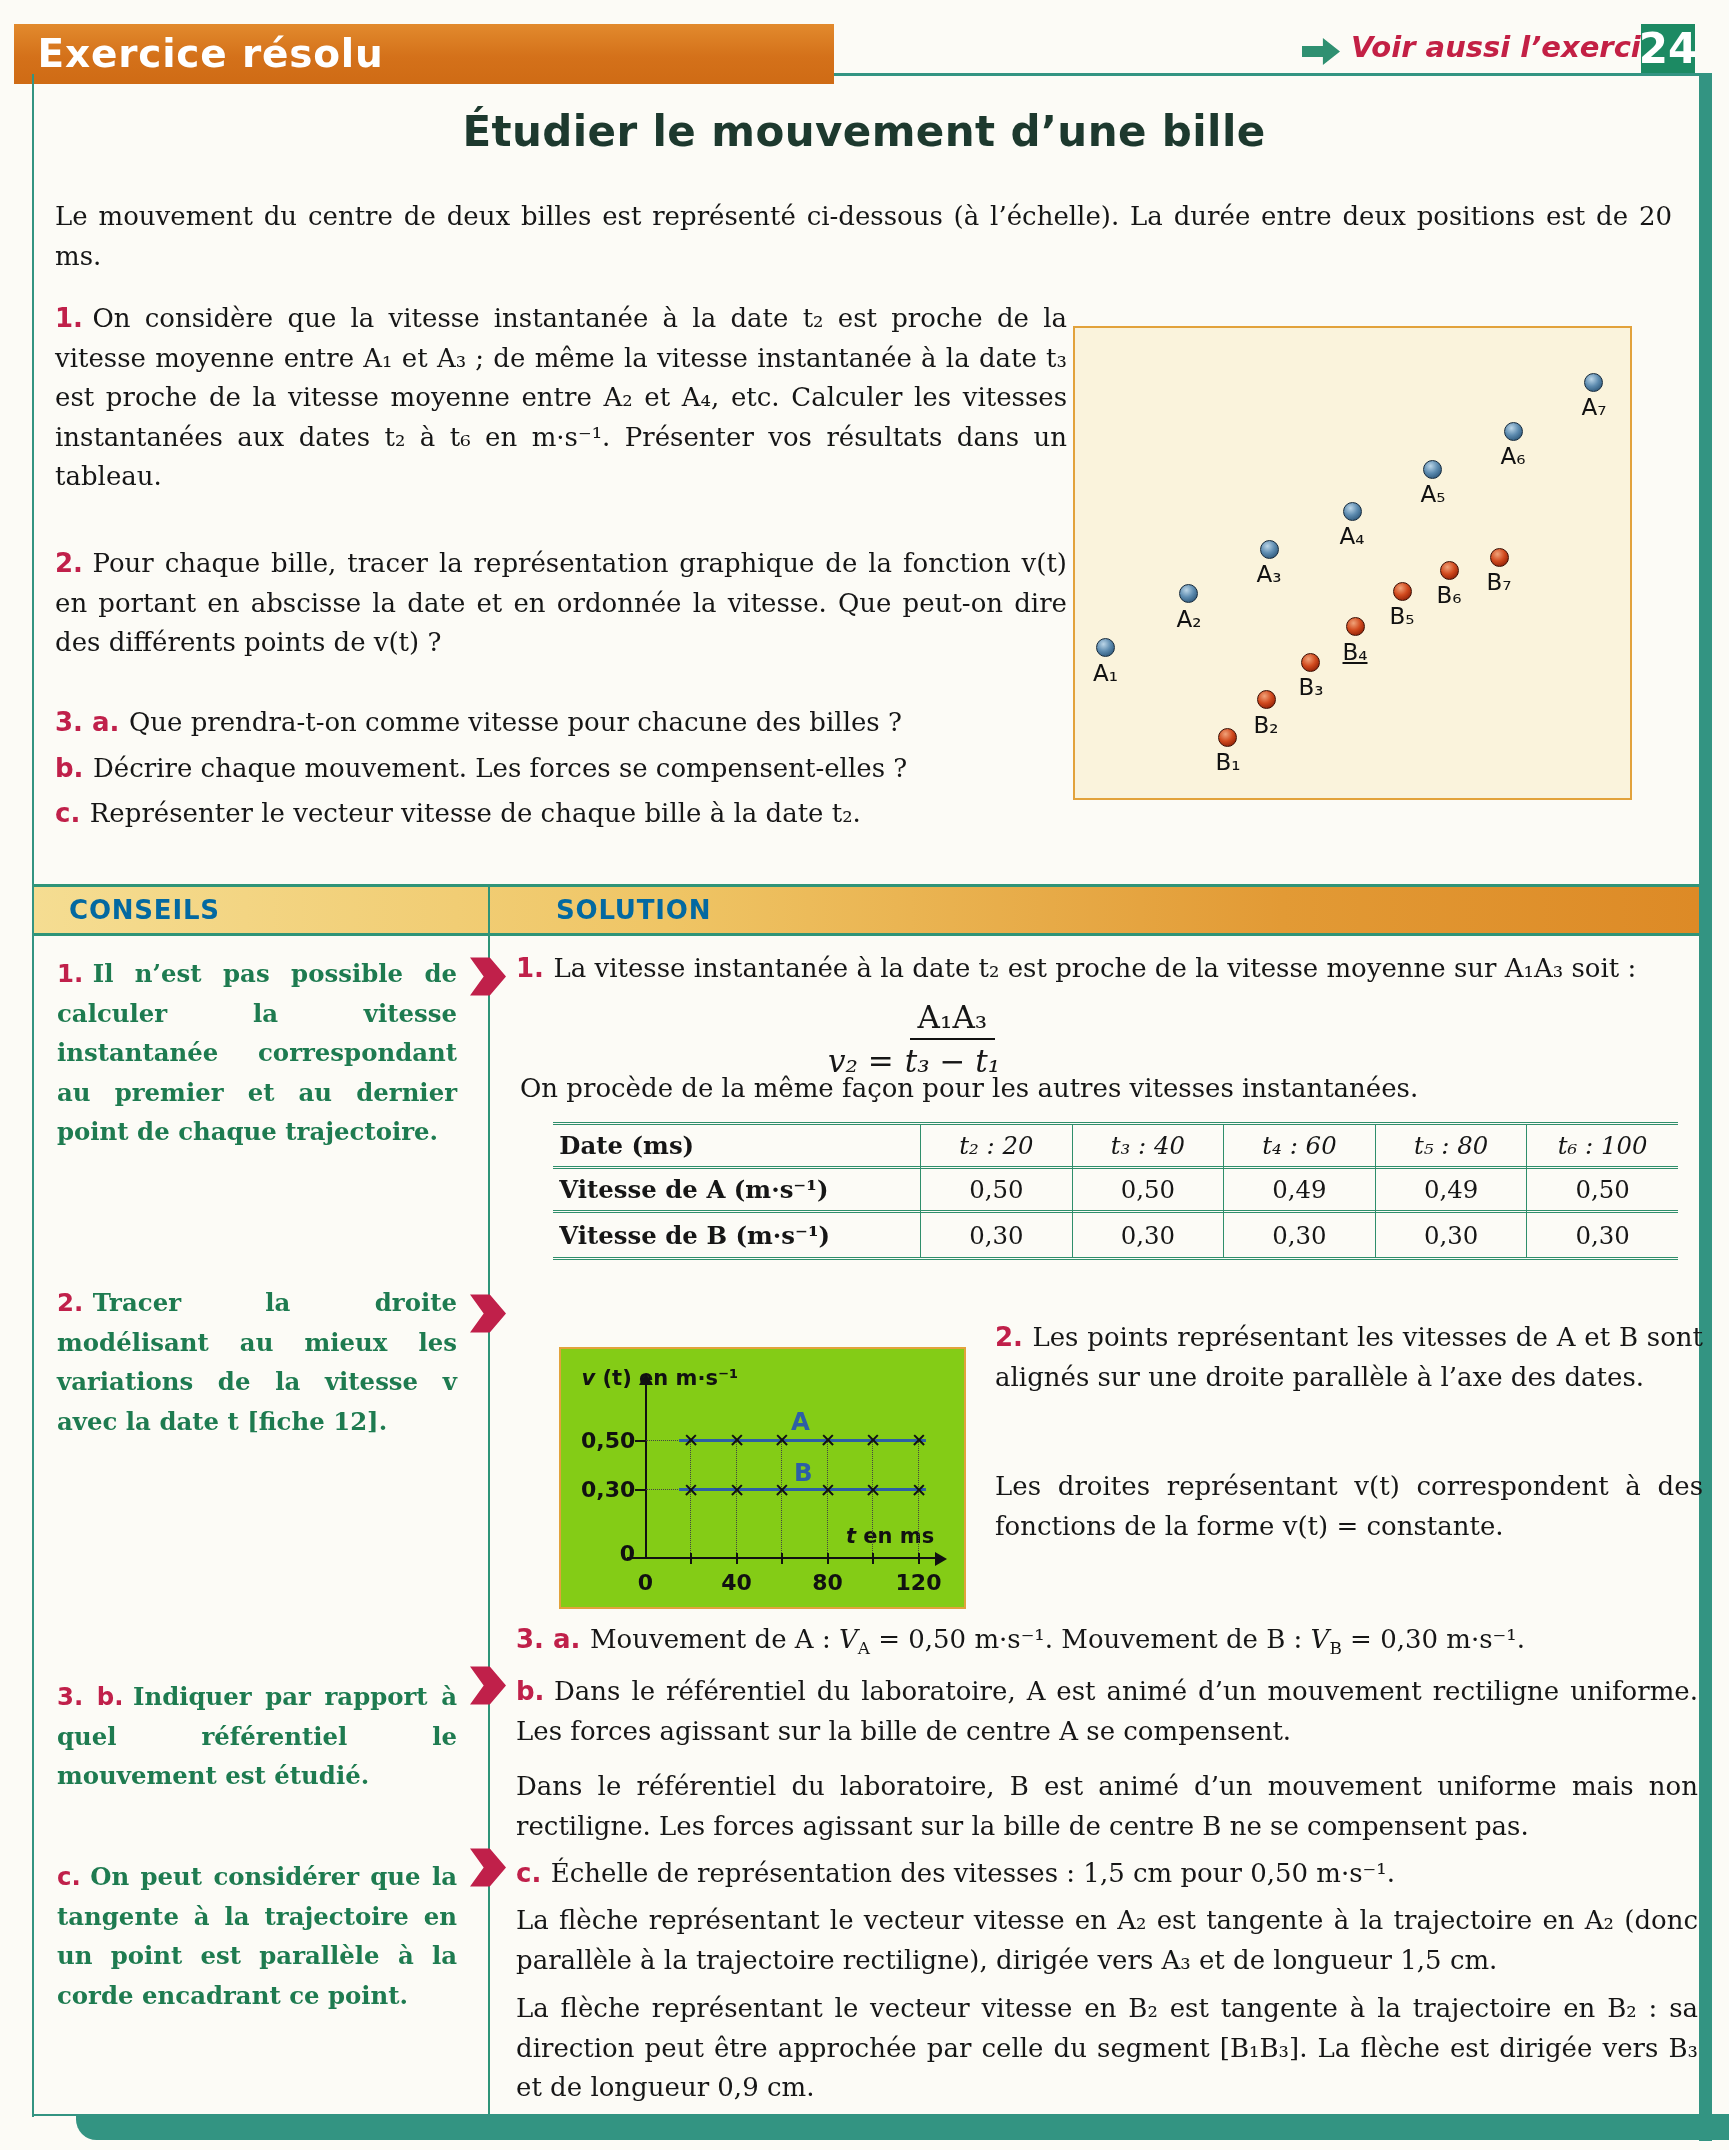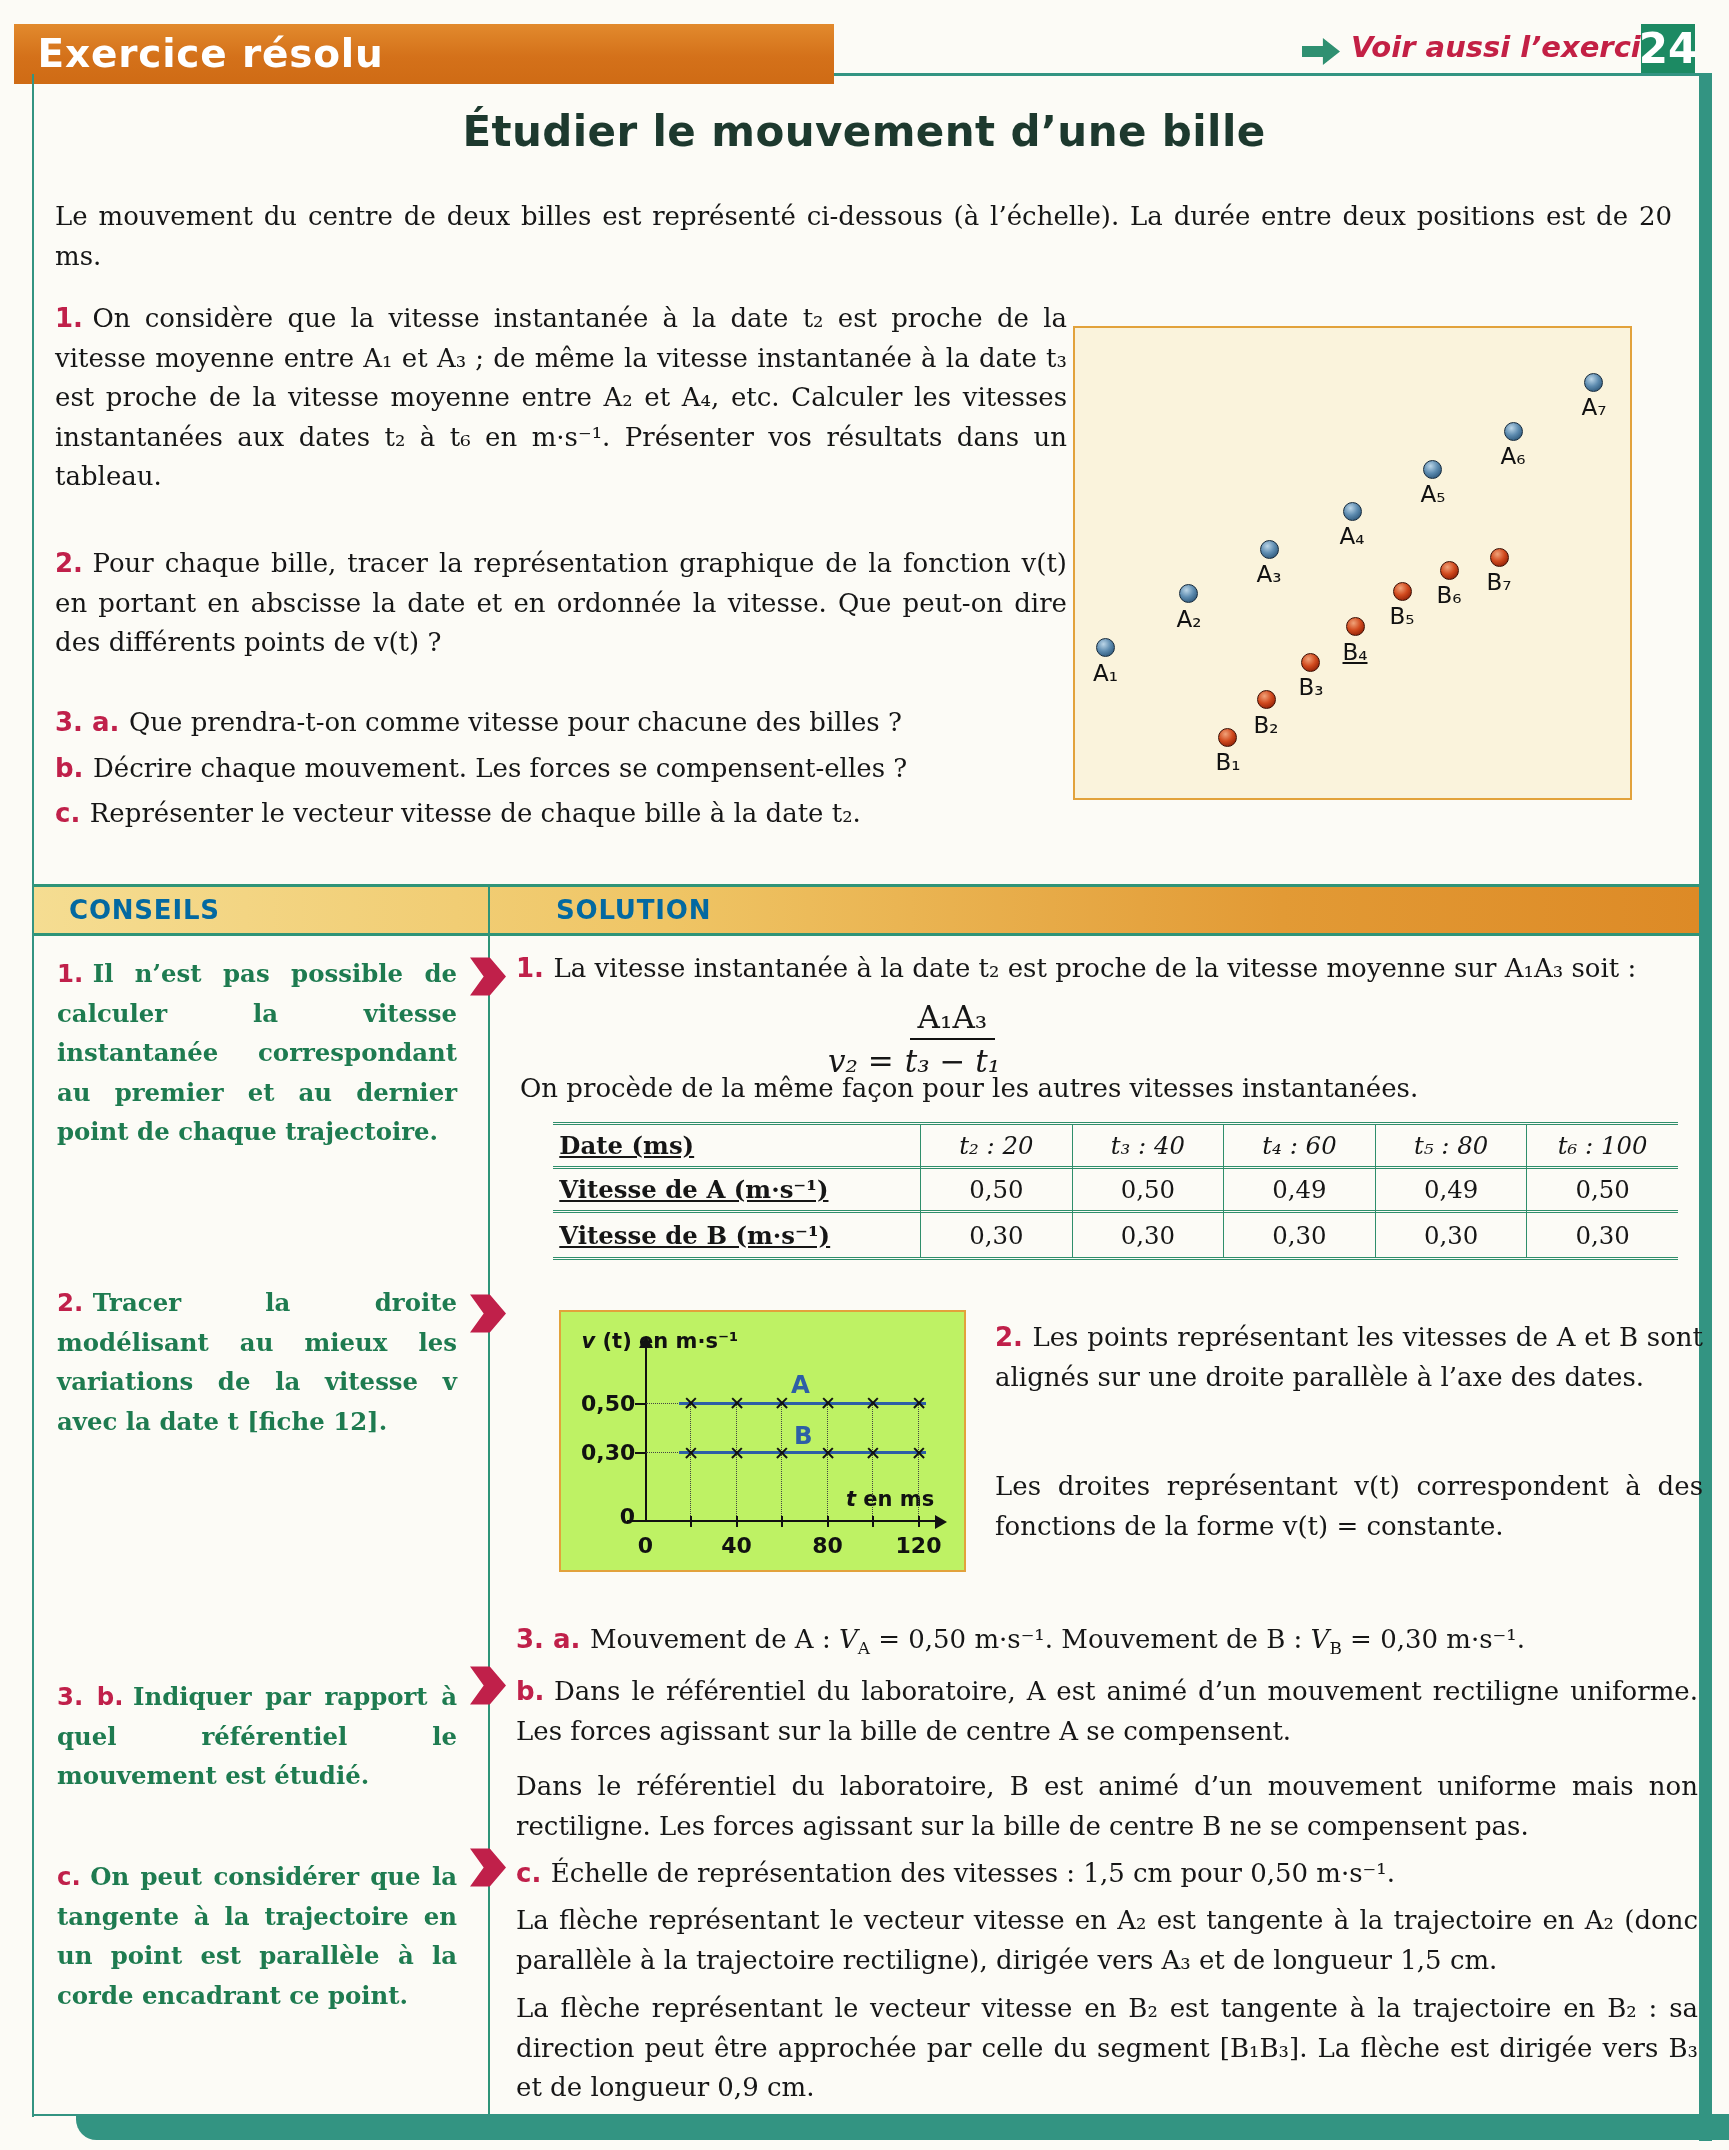--- a/index.html
+++ b/index.html
@@ -53,26 +53,26 @@
   .frac{display:inline-flex;flex-direction:column;align-items:center;vertical-align:middle;}
   .f-num{padding:0 7.9px 3.2px 7.9px;border-bottom:2.4px solid #111;}
   .f-den{padding-top:3.2px;font-style:italic;}
 
   
   .rtable{display:grid;grid-template-columns:367px repeat(5,1fr);
           border-top:3.9px double #2f8e6b;border-bottom:3.9px double #2f8e6b;}
   .t-cell{display:flex;align-items:center;height:44px;font-size:24.4px;box-sizing:border-box;}
   .t-cell.hrow{border-bottom:3.9px double #2f8e6b;}
   .t-cell.arow{border-bottom:3.9px double #2f8e6b;}
-  .t-cell.lab{font-weight:bold;padding-left:6.3px;text-decoration:underline;}
+  .t-cell.lab{font-weight:bold;padding-left:6.3px;}
   .t-cell.val{justify-content:center;border-left:1.6px solid #2f8e6b;}
   .t-cell.hval{font-style:italic;}
 
   
-  .vtbox{background:#bef264;border:2.4px solid #e2a23b;}
+  .vtbox{background:#84cc16;border:2.4px solid #e2a23b;margin-top:37px;}
   .gaxis{background:#111;}
   .glabel{font-family:"DejaVu Sans", sans-serif;font-weight:bold;font-size:21px;color:#111;white-space:nowrap;}
   .gtick-label{font-family:"DejaVu Sans", sans-serif;font-weight:bold;font-size:22px;color:#111;}
   .bline{background:#2d5fa6;height:3.2px;}
   .slabel{font-family:"DejaVu Sans", sans-serif;font-weight:bold;font-size:24.4px;color:#2d5fa6;}
   .gdot{border-left:1.6px dotted #444;width:0;}
   .gdoth{border-top:1.6px dotted #444;height:0;}
   .gtick{background:#111;width:1.6px;}
   .xmark{position:absolute;width:14px;height:14px;transform:translate(-7px,-7px);}
   .xmark::before,.xmark::after{content:"";position:absolute;left:0;top:6.3px;width:14px;height:2.4px;background:#111;}

